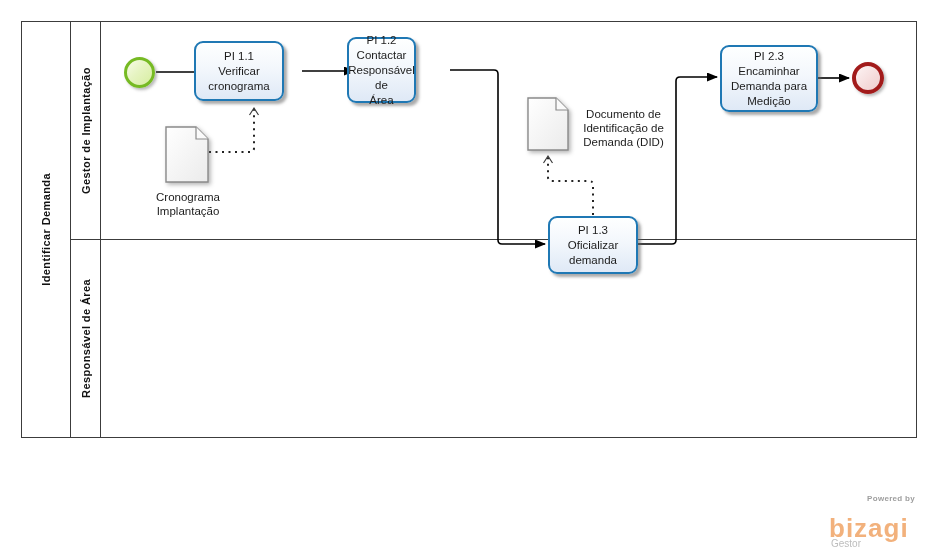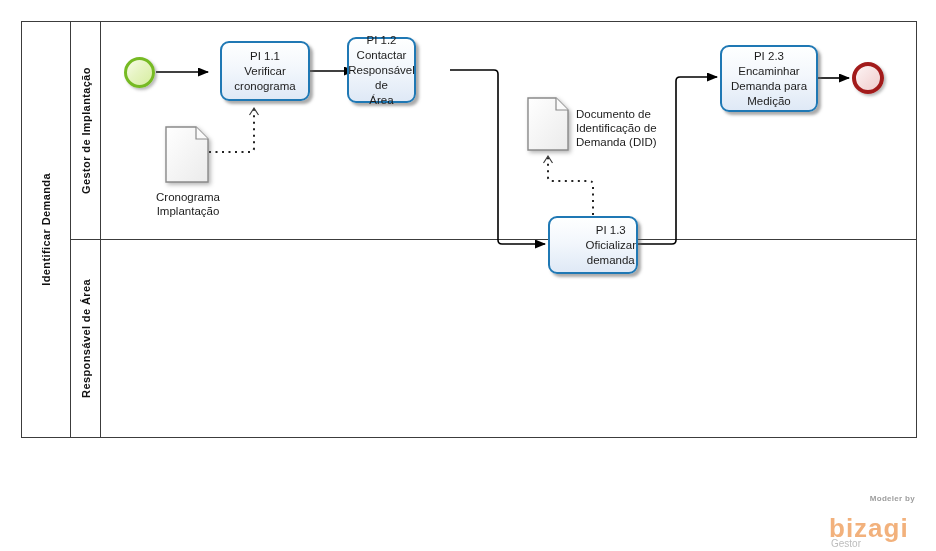--- a/index.html
+++ b/index.html
@@ -35,44 +35,44 @@
   
   .task{
     position:absolute;box-sizing:border-box;
     border:2px solid #1f78b4;border-radius:9px;
     background:linear-gradient(to bottom,#feffff 0%,#f3f7fc 45%,#dfe9f6 100%);
     box-shadow:3px 3px 3px rgba(100,100,100,.55);
     display:flex;align-items:center;justify-content:center;text-align:center;
     font-size:11.5px;line-height:15px;color:#1c1c1c;
   }
   .task-label{white-space:pre-line;}
-  .t-pi11{left:220px;top:41px;width:90px;height:60px;}
+  .t-pi11{left:194px;top:41px;width:90px;height:60px;}
   .t-pi12{left:347px;top:37px;width:69px;height:66px;justify-content:center;}
-  .t-pi13{left:548px;top:216px;width:90px;height:58px;justify-content:flex-end;}
+  .t-pi13{left:548px;top:216px;width:90px;height:58px;}
   .t-pi14{left:720px;top:45px;width:98px;height:67px;}
   
   .event{position:absolute;border-radius:50%;box-sizing:border-box;}
   .event-start{
     left:124px;top:57px;width:31px;height:31px;
     border:3px solid #76ba23;
     background:linear-gradient(135deg,#f8fce8 0%,#e6f4c2 45%,#d7eda0 100%);
     box-shadow:2px 2px 3px rgba(100,100,100,.45);
   }
   .event-end{
     left:852px;top:62px;width:32px;height:32px;
     border:4px solid #a21b1b;
     background:linear-gradient(135deg,#fdf4f4 0%,#f5dcdc 60%,#efcfcf 100%);
     box-shadow:2px 2px 3px rgba(100,100,100,.45);
   }
   
   .doc-label{
     position:absolute;font-size:11.5px;line-height:14px;color:#1c1c1c;white-space:pre-line;
   }
   .l-cronograma{left:147px;top:190px;width:82px;text-align:center;}
-  .l-did{left:576px;top:107px;width:95px;text-align:left;}
+  .l-did{left:576px;top:107px;width:95px;text-align:center;}
   
   .brand{position:absolute;left:829px;top:494px;width:86px;}
   .brand .powered{
     font-size:8px;font-weight:bold;color:#9e9e9e;text-align:right;letter-spacing:.3px;
   }
   .brand .bizagi{
     font-size:26px;font-weight:bold;color:#f2b17c;line-height:26px;
     letter-spacing:1px;margin-top:12px;
   }
   .brand .modeler{
@@ -164,18 +164,18 @@
   <div class="event event-start"></div>
   <div class="event event-end"></div>
 
   <div class="doc-label l-cronograma">Cronograma
 Implantação</div>
   <div class="doc-label l-did">Documento de
 Identificação de
 Demanda (DID)</div>
 
   <div class="brand">
-    <div class="powered">Modeler by</div>
+    <div class="powered">Powered by</div>
     <div class="bizagi">bizagi</div>
     <div class="modeler">Gestor</div>
   </div>
 
 </div>
 
 </body></html>

